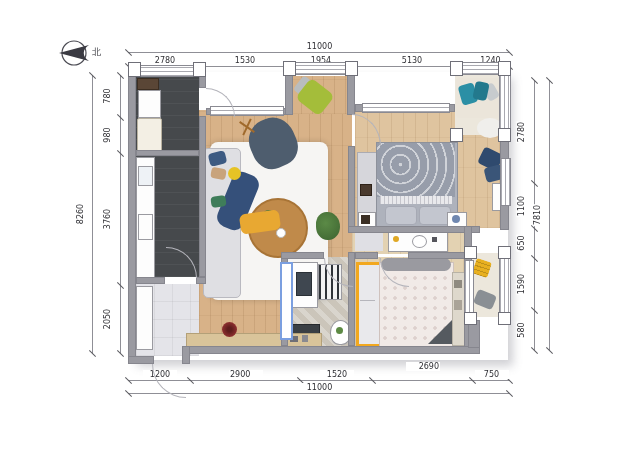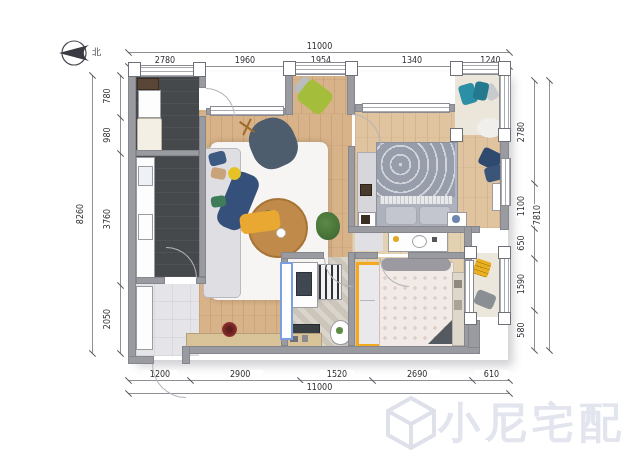--- a/index.html
+++ b/index.html
@@ -215,42 +215,42 @@
       <div class="dim-line" style="left: 128px; top: 52px; width: 381px; height: 1px;"></div>
       <div class="dim-tick" style="left: 124px; top: 66px; transform: rotate(45deg);"></div>
       <div class="dim-tick" style="left: 124px; top: 52px; transform: rotate(45deg);"></div>
       <div class="dim-tick" style="left: 196px; top: 66px; transform: rotate(45deg);"></div>
       <div class="dim-tick" style="left: 284px; top: 66px; transform: rotate(45deg);"></div>
       <div class="dim-tick" style="left: 348px; top: 66px; transform: rotate(45deg);"></div>
       <div class="dim-tick" style="left: 466px; top: 66px; transform: rotate(45deg);"></div>
       <div class="dim-tick" style="left: 505px; top: 66px; transform: rotate(45deg);"></div>
       <div class="dim-tick" style="left: 505px; top: 52px; transform: rotate(45deg);"></div>
       <div class="dim-label" style="left: 148px; top: 56px; width: 32px; text-align: center;">2780</div>
-      <div class="dim-label" style="left: 228px; top: 56px; width: 32px; text-align: center;">1960</div>
+      <div class="dim-label" style="left: 228px; top: 56px; width: 32px; text-align: center;">1530</div>
       <div class="dim-label" style="left: 304px; top: 56px; width: 32px; text-align: center;">1954</div>
-      <div class="dim-label" style="left: 395px; top: 56px; width: 32px; text-align: center;">1340</div>
+      <div class="dim-label" style="left: 395px; top: 56px; width: 32px; text-align: center;">5130</div>
       <div class="dim-label" style="left: 473.5px; top: 56px; width: 32px; text-align: center;">1240</div>
       <div class="dim-label" style="left: 300.5px; top: 42px; width: 36px; text-align: center;">11000</div>
     </div>
   <div id="dim-bottom">
       <div class="dim-line" style="left: 128px; top: 380px; width: 381px; height: 1px;"></div>
       <div class="dim-line" style="left: 128px; top: 393px; width: 381px; height: 1px;"></div>
       <div class="dim-tick" style="left: 124px; top: 380px; transform: rotate(45deg);"></div>
       <div class="dim-tick" style="left: 124px; top: 393px; transform: rotate(45deg);"></div>
       <div class="dim-tick" style="left: 186px; top: 380px; transform: rotate(45deg);"></div>
       <div class="dim-tick" style="left: 296px; top: 380px; transform: rotate(45deg);"></div>
       <div class="dim-tick" style="left: 368px; top: 380px; transform: rotate(45deg);"></div>
       <div class="dim-tick" style="left: 468px; top: 380px; transform: rotate(45deg);"></div>
       <div class="dim-tick" style="left: 505px; top: 380px; transform: rotate(45deg);"></div>
       <div class="dim-tick" style="left: 505px; top: 393px; transform: rotate(45deg);"></div>
       <div class="dim-label" style="left: 143px; top: 370px; width: 32px; text-align: center;">1200</div>
       <div class="dim-label" style="left: 229px; top: 370px; width: 32px; text-align: left;">2900</div>
       <div class="dim-label" style="left: 320px; top: 370px; width: 32px; text-align: center;">1520</div>
-      <div class="dim-label" style="left: 406px; top: 370px; width: 32px; text-align: left;">2690</div>
-      <div class="dim-label" style="left: 474.5px; top: 370px; width: 32px; text-align: center;">610</div>
+      <div class="dim-label" style="left: 406px; top: 362px; width: 32px; text-align: right;">2690</div>
+      <div class="dim-label" style="left: 474.5px; top: 370px; width: 32px; text-align: center;">750</div>
       <div class="dim-label" style="left: 300.5px; top: 383px; width: 36px; text-align: center;">11000</div>
     </div>
   <div id="dim-left">
       <div class="dim-line" style="left: 120px; top: 75px; width: 1px; height: 278px;"></div>
       <div class="dim-line" style="left: 92px; top: 75px; width: 1px; height: 278px;"></div>
       <div class="dim-tick" style="left: 116px; top: 75px; transform: rotate(45deg);"></div>
       <div class="dim-tick" style="left: 88px; top: 75px; transform: rotate(45deg);"></div>
       <div class="dim-tick" style="left: 116px; top: 117px; transform: rotate(45deg);"></div>
       <div class="dim-tick" style="left: 116px; top: 153px; transform: rotate(45deg);"></div>
       <div class="dim-tick" style="left: 116px; top: 285px; transform: rotate(45deg);"></div>
@@ -274,23 +274,14 @@
       <div class="dim-tick" style="left: 530px; top: 350px; transform: rotate(45deg);"></div>
       <div class="dim-tick" style="left: 545px; top: 350px; transform: rotate(45deg);"></div>
       <div class="dim-label" style="left: 521px; top: 131.5px; transform: translate(-50%, -50%) rotate(-90deg);">2780</div>
       <div class="dim-label" style="left: 521px; top: 205.5px; transform: translate(-50%, -50%) rotate(-90deg);">1100</div>
       <div class="dim-label" style="left: 521px; top: 243px; transform: translate(-50%, -50%) rotate(-90deg);">650</div>
       <div class="dim-label" style="left: 521px; top: 284px; transform: translate(-50%, -50%) rotate(-90deg);">1590</div>
       <div class="dim-label" style="left: 521px; top: 330px; transform: translate(-50%, -50%) rotate(-90deg);">580</div>
       <div class="dim-label" style="left: 537px; top: 215px; transform: translate(-50%, -50%) rotate(-90deg);">7810</div>
     </div>
 
-  <div id="watermark">
-    <svg width="54" height="58" viewBox="0 0 54 58">
-      <g fill="none" stroke="#dfe1ea" stroke-width="4">
-        <path d="M27 4 L50 17 L50 41 L27 54 L4 41 L4 17 Z"></path>
-        <path d="M4 17 L27 30 L50 17 M27 30 L27 54"></path>
-      </g>
-    </svg>
-    <span class="wm-text">小尼宅配</span>
-  </div>
 
 </div>
 
 </body></html>

